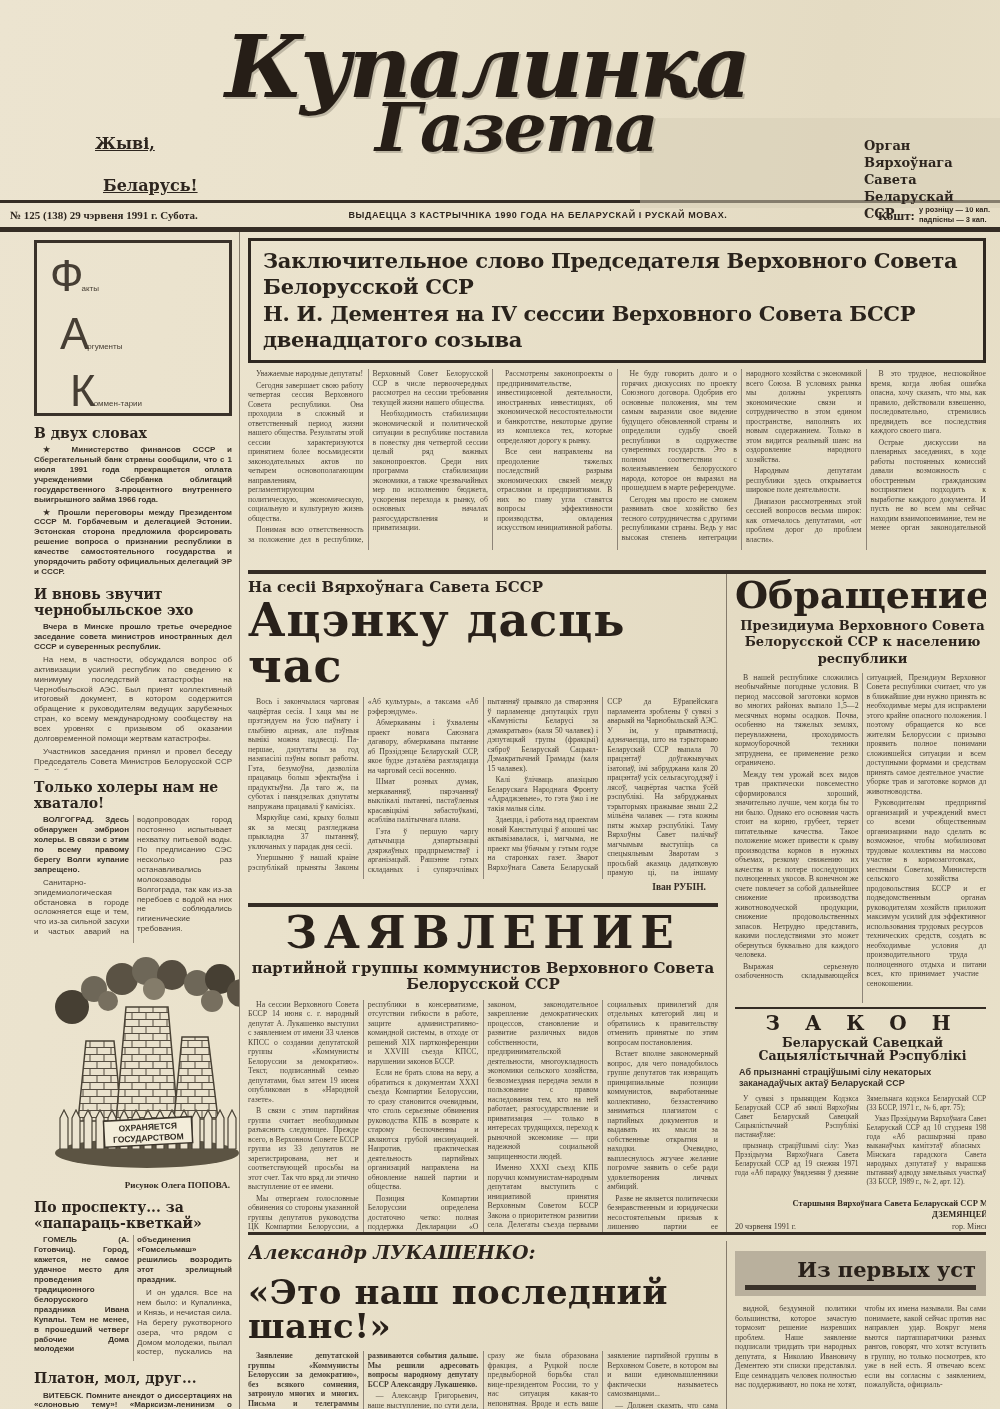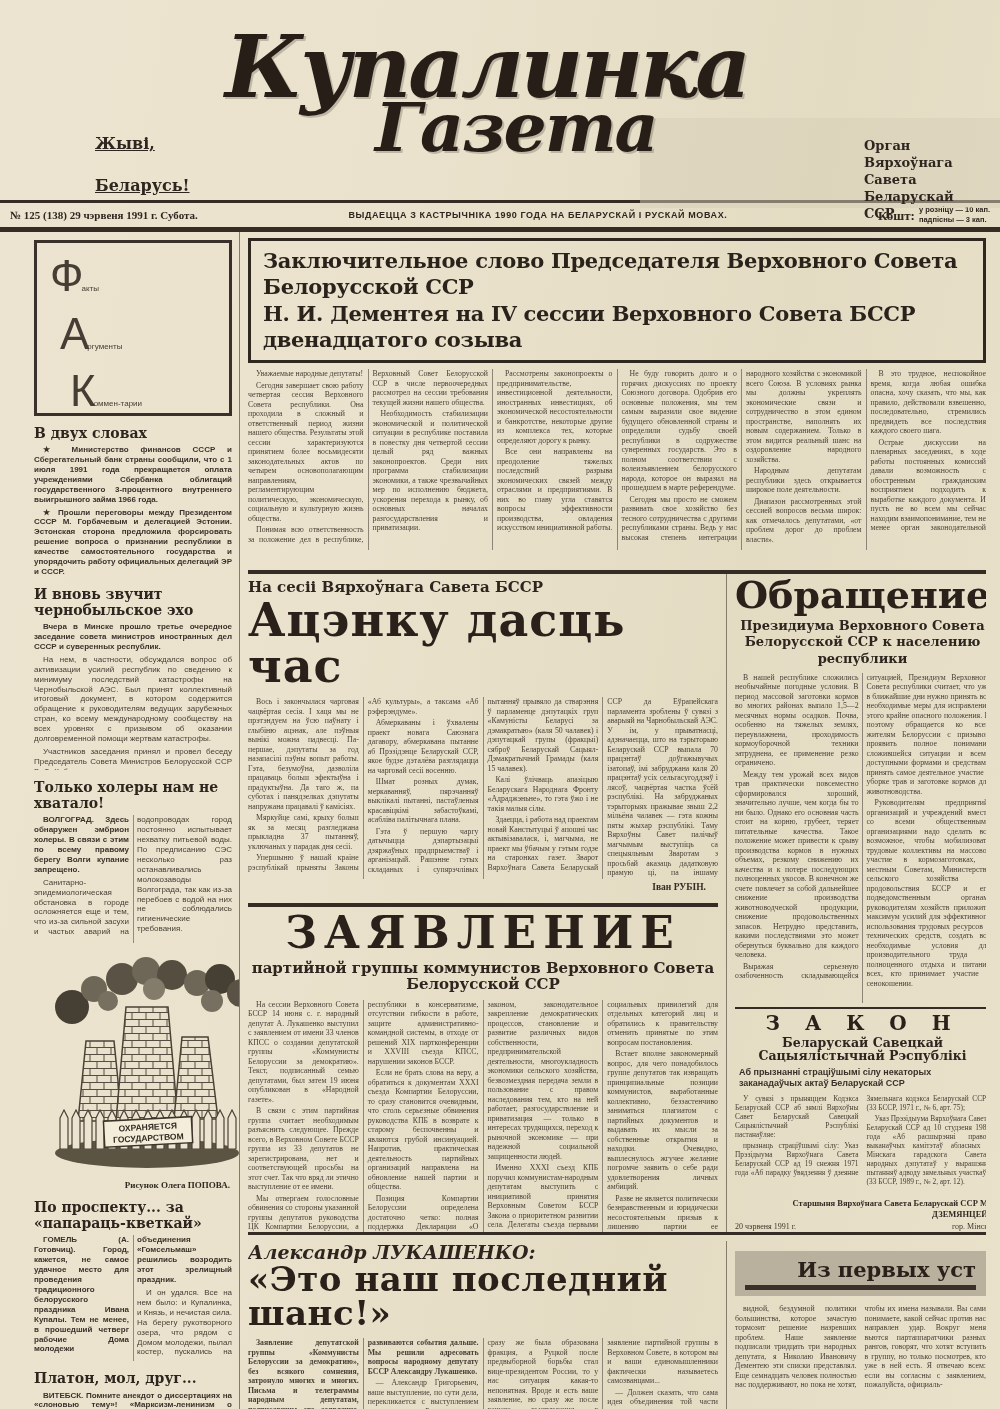--- a/index.html
+++ b/index.html
@@ -11,21 +11,21 @@
     background: linear-gradient(100deg,#ece4d0 0%,#eae2cc 35%,#e4dbc3 68%,#e9e1ca 100%);
     color: #3e372e;
     overflow: hidden;
     font-family: "Liberation Serif", serif;
   }
   .shade { position:absolute; background:#d6cdb6; opacity:.5; pointer-events:none; }
 
   
   .masthead { position: relative; height: 200px; }
   .slogan { position:absolute; left:95px; top:136px; font: bold 16px/1 "DejaVu Serif", serif; color:#2e261f;text-decoration:underline; }
-  .slogan div + div { margin-top: 26px; }
+  .slogan div + div { margin-top: 26px; margin-left: 8px; }
   .logo { position:absolute; left:225px; top:16px; color:#261e17; font-family:"DejaVu Serif", serif; font-weight:bold; font-style:italic; }
   .logo-l1 { font-size:86px; letter-spacing:-3px; text-shadow:2px 2px 0 rgba(38,30,23,.22); }
   .logo-l2 { font-size:68px; letter-spacing:-2px; margin:-30px 0 0 150px; text-shadow:2px 2px 0 rgba(38,30,23,.22); }
   .organ { position:absolute; right:14px; top:138px; width:122px; font: bold 13px/1.3 "DejaVu Serif", serif; color:#2e261f; }
 
   .dateline {
     display:flex; justify-content:space-between; align-items:center;
     border-top:3px solid #352d25; border-bottom:5px solid #352d25;
     padding:4px 10px; height:32px;
   }
@@ -92,21 +92,21 @@
   .zakon-text { height:104px; column-count:2; column-gap:8px; overflow:hidden; }
   .zakon-text p { font-size:7.4px; }
   .zakon-sig { display:flex; justify-content:space-between; margin-top:2px; }
   .zakon-date { font: 8px/1.3 "Liberation Serif", serif; }
   .zakon-name { font: bold 8.5px/1.3 "Liberation Serif", serif; text-align:right; color:#332b23; }
 
   
   .bottom { border-top:3px solid #352d25; display:flex; padding-top:6px; height:225px; overflow:hidden; }
   .luka-left { width:478px; flex:none; padding-right:8px; }
   .luka-right { flex:1; border-left:1px solid #857b6c; padding-left:8px; }
-  .luka-by { font: bold italic 19px/1 "DejaVu Serif", serif; color:#2d251e; margin:2px 0 0; }
+  .luka-by { font: bold italic 19px/1 "DejaVu Serif", serif; color:#2d251e; margin:2px 0 13px; }
   .luka-hl { font: bold 34px/1 "DejaVu Serif", serif; letter-spacing:.5px; color:#29211a; margin-bottom:8px; }
   .luka-left-text { height:128px; column-count:4; column-gap:9px; column-rule:1px solid #8d8477; overflow:hidden; }
   .luka-left-text p:first-child { font-weight:bold; }
   .label-box { background:#b9b09d; padding:8px 10px 6px; margin:10px 0 8px; }
   .label-box .t { font: bold 21px/1 "DejaVu Serif", serif; text-align:right; color:#29211a; }
   .label-box .bar { height:5px; background:#3a322a; margin-top:5px; }
   .luka-right-text { height:108px; column-count:2; column-gap:8px; overflow:hidden; }
 </style>
 </head>
 <body>

